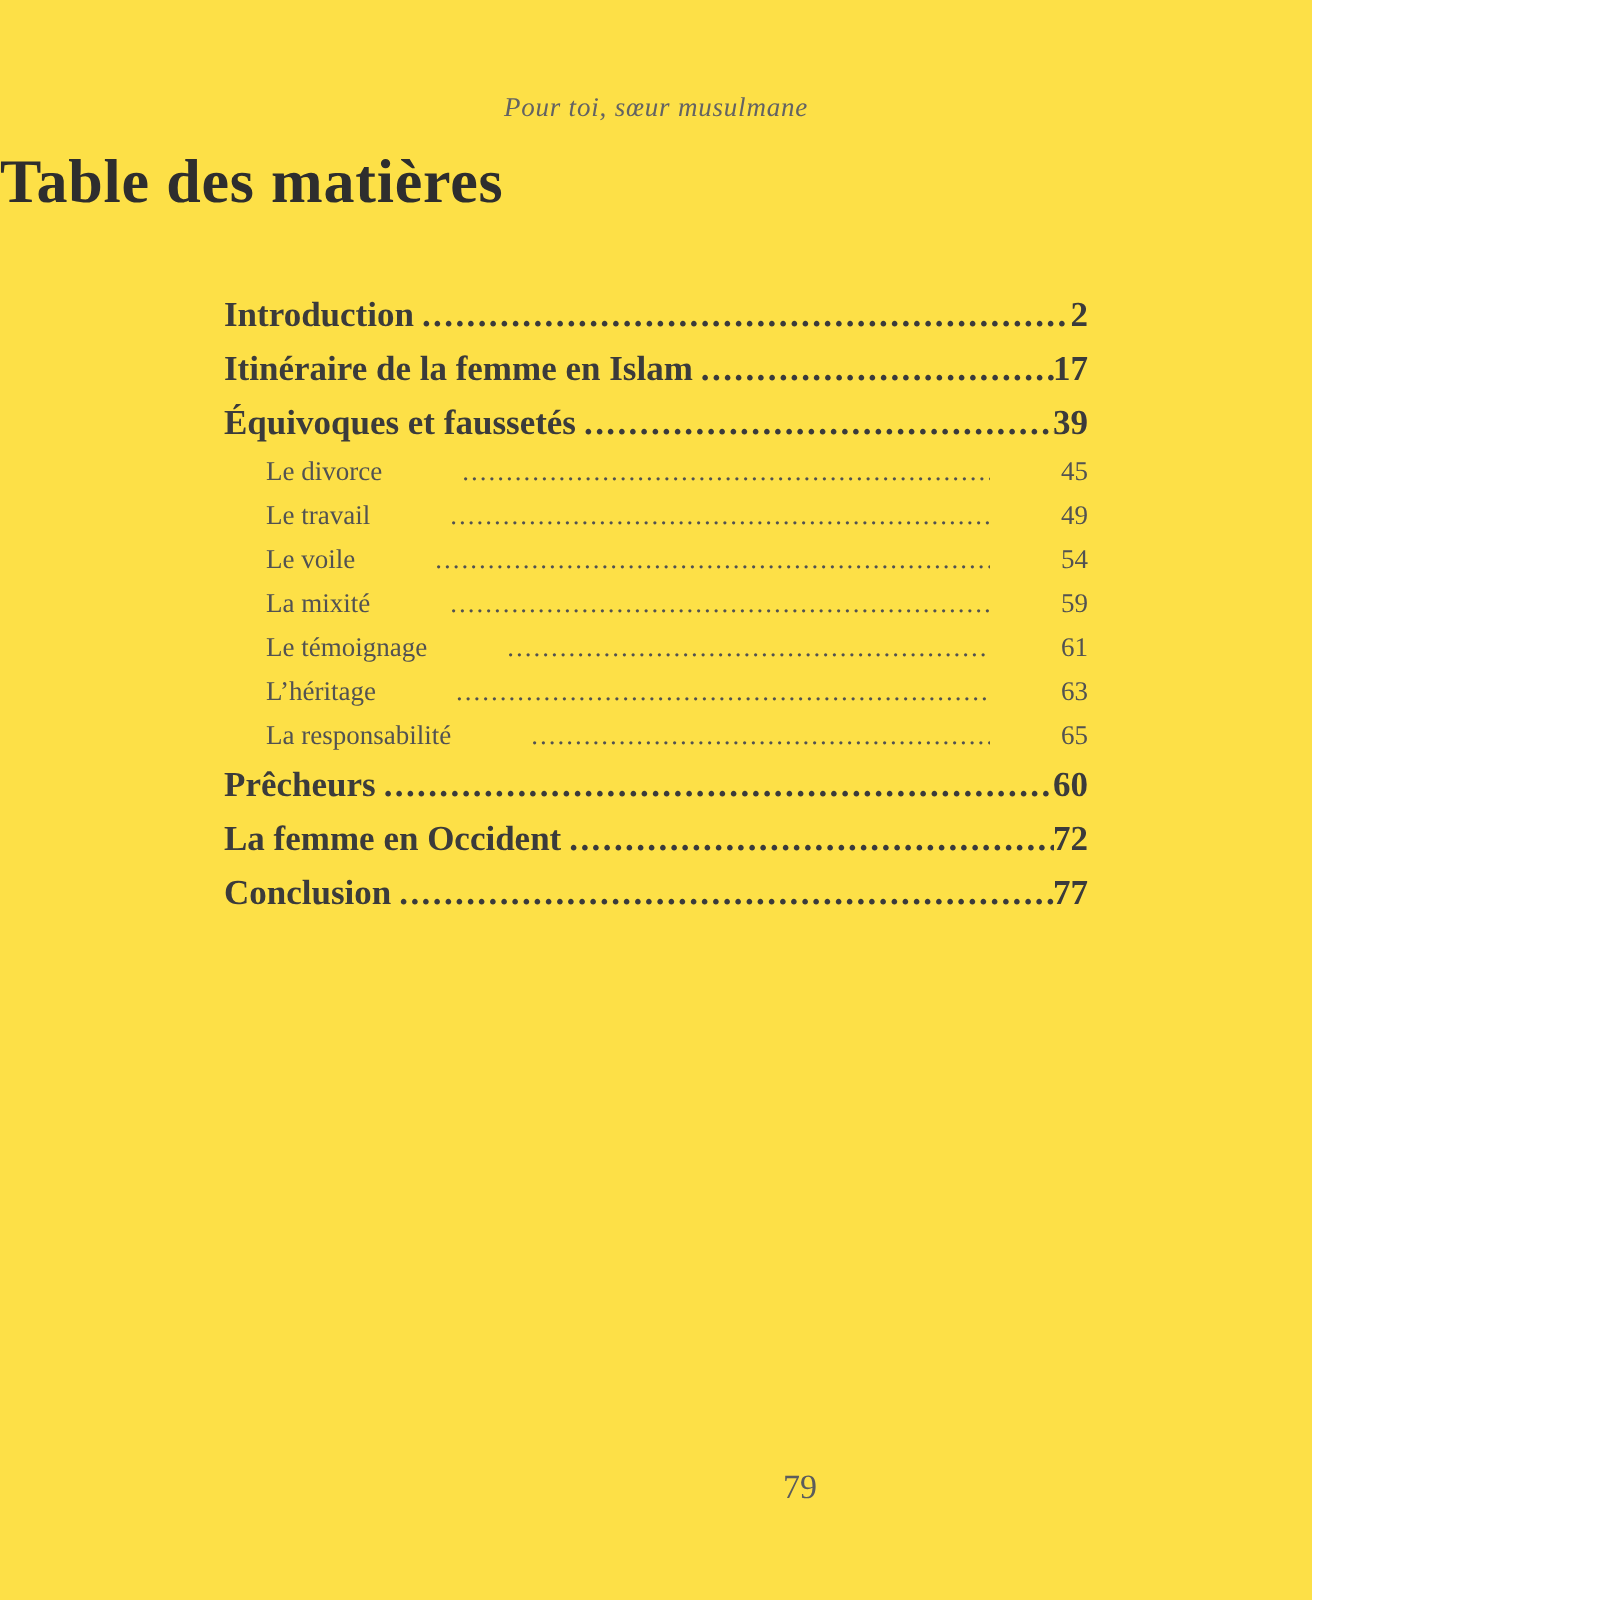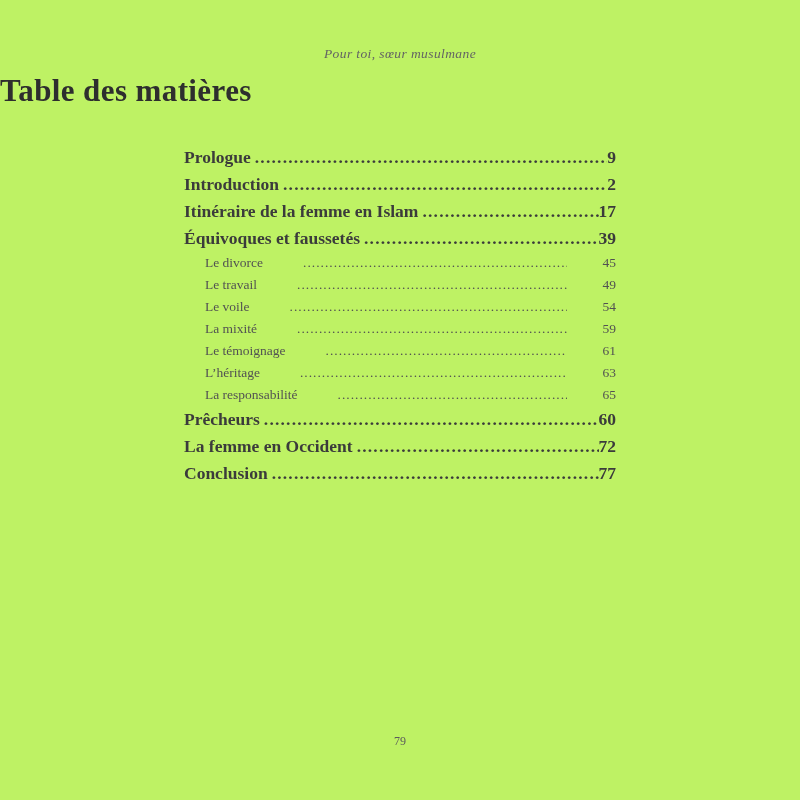--- a/index.html
+++ b/index.html
@@ -9,23 +9,23 @@
   }
   body {
     width: 800px;
     height: 800px;
     overflow: hidden;
     font-family: "Liberation Serif", "DejaVu Serif", serif;
     color: #3b3b3b;
   }
   .page {
     position: relative;
-    width: 800px;
+    width: 656px;
     height: 800px;
-    background: #bef264;
+    background: #fde047;
   }
   .running-header {
     padding-top: 46px;
     text-align: center;
     font-style: italic;
     font-size: 13.5px;
     line-height: 16px;
     letter-spacing: 0.4px;
     color: #636363;
   }
@@ -76,39 +76,34 @@
   }
   .toc-page {
     white-space: nowrap;
   }
   .footer {
     position: absolute;
     top: 734px;
     left: 0;
     width: 800px;
     text-align: center;
-    font-size: 12px;
+    font-size: 17px;
     color: #5c5c5c;
   }
 </style>
 </head>
 <body>
 
 <div class="page">
   <div class="running-header">Pour toi, sœur musulmane</div>
 
   <h1 class="title">Table des matières</h1>
 
   <div class="toc">
 
-  <div class="toc-row level-1">
-    <span class="toc-label">Prologue</span>
-    <span class="toc-dots"></span>
-    <span class="toc-page">9</span>
-  </div>
 
   <div class="toc-row level-1">
     <span class="toc-label">Introduction</span>
     <span class="toc-dots"></span>
     <span class="toc-page">2</span>
   </div>
 
   <div class="toc-row level-1">
     <span class="toc-label">Itinéraire de la femme en Islam</span>
     <span class="toc-dots"></span>

